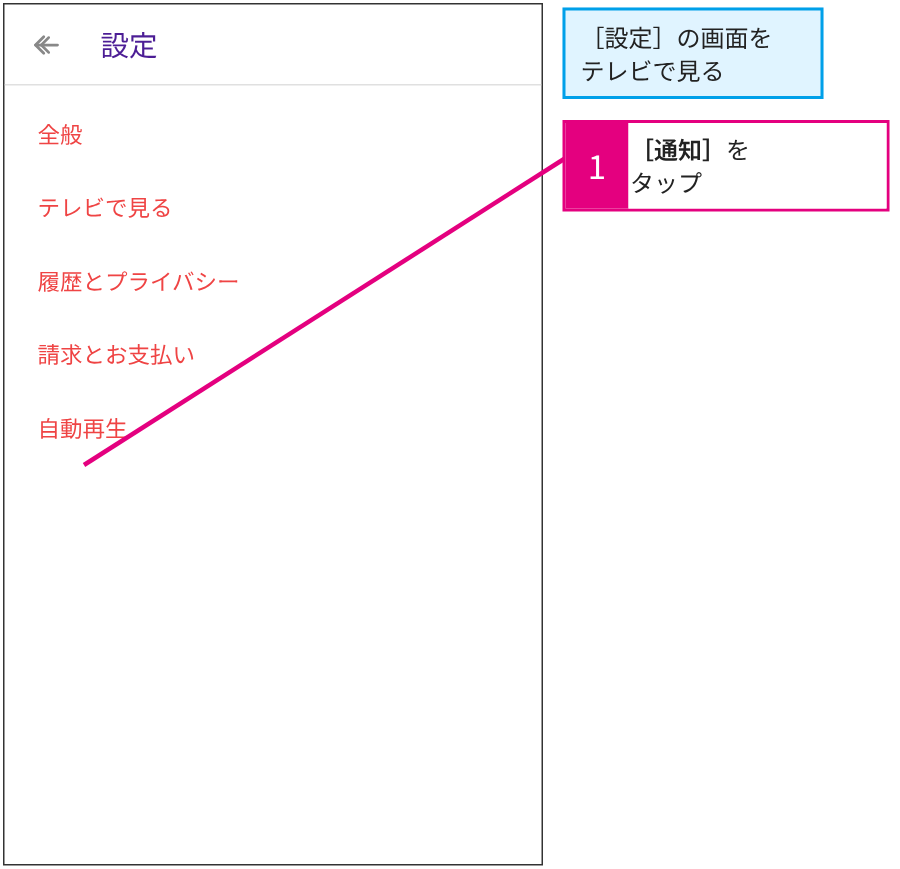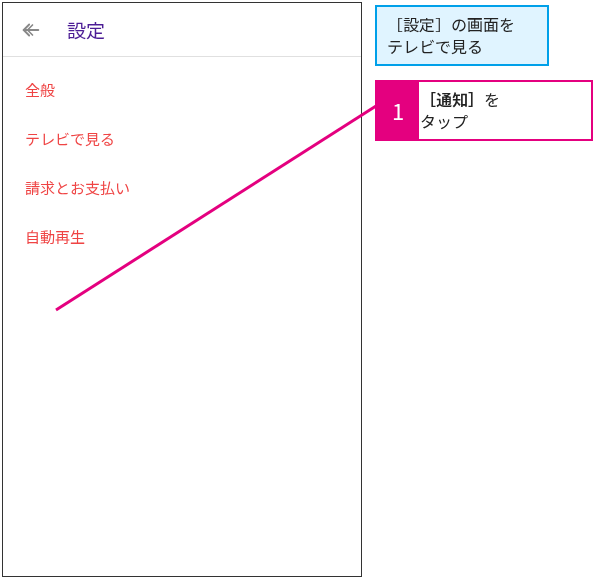--- a/index.html
+++ b/index.html
@@ -114,20 +114,21 @@
       <svg width="22" height="22" viewBox="0 0 24 24" fill="none" stroke="#888" stroke-width="2" style="margin-left:-20px">
         <line x1="4" y1="12" x2="20" y2="12" stroke-linecap="round"></line>
         <polyline points="10 6 4 12 10 18" stroke-linecap="round" stroke-linejoin="round"></polyline>
       </svg>
     </span>
     <span class="header-title">設定</span>
   </div>
   <div class="menu-list">
     <div class="menu-item"><span>全般</span></div>
     <div class="menu-item"><span>テレビで見る</span></div>
+    <div class="menu-item"><span>履歴とプライバシー</span></div>
     <div class="menu-item"><span>請求とお支払い</span></div>
     <div class="menu-item"><span>自動再生</span></div>
   </div>
 </div>
 
 <div class="callout-note">
   <span>［設定］の画面を</span><br>
   <span>テレビで見る</span>
 </div>
 

